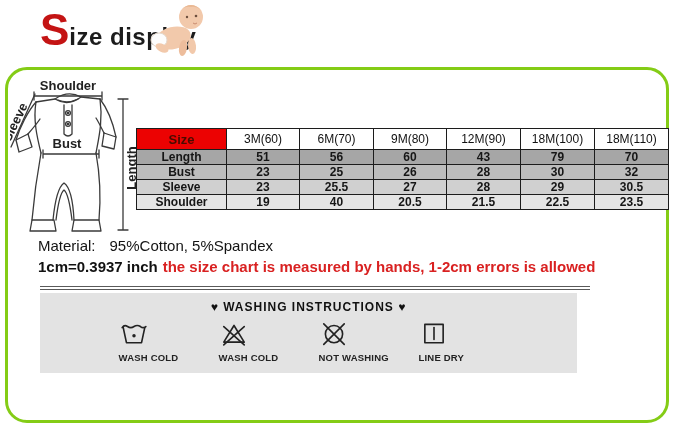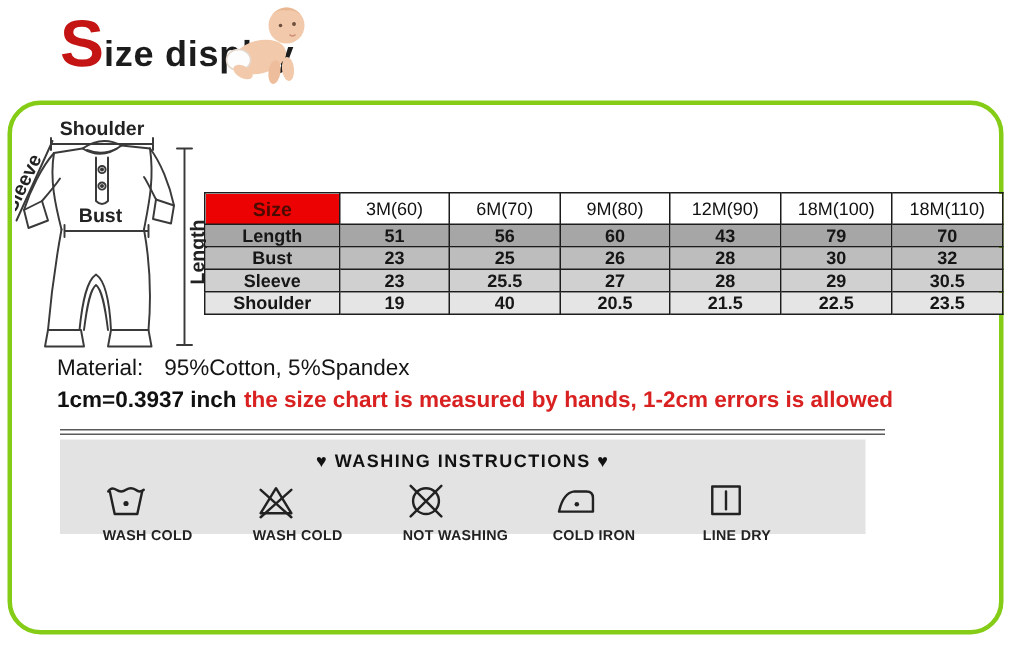--- a/index.html
+++ b/index.html
@@ -38,21 +38,21 @@
 
   
   .material-line{position:absolute;left:30px;top:167px;font-size:15px;color:#141414;}
   .material-line .val{margin-left:14px;}
   .note-line{position:absolute;left:30px;top:188px;font-size:15px;color:#111;font-weight:bold;}
   .note-line .red{color:#d92121;margin-left:5px;}
 
   
   .divider{position:absolute;left:32px;top:216px;width:550px;height:2px;
            border-top:1px solid #5a5a5a;border-bottom:1px solid #5a5a5a;}
-  .washing-box{position:absolute;left:32px;top:223px;width:537px;height:63px;background:#e3e3e3;}
+  .washing-box{position:absolute;left:32px;top:223px;width:537px;height:80px;background:#e3e3e3;}
   .washing-heading{text-align:center;margin-top:7px;font-size:12px;font-weight:bold;
                    letter-spacing:1px;color:#111;}
   .washing-items{display:flex;justify-content:center;gap:20px;margin-top:5px;}
   .washing-item{width:80px;display:flex;flex-direction:column;align-items:flex-start;}
   .washing-item svg{display:block;}
   .washing-label{margin-top:5px;font-size:9.5px;font-weight:bold;color:#222;letter-spacing:0.2px;}
   .wicon{stroke:#222;stroke-width:1.5;fill:none;stroke-linecap:round;stroke-linejoin:round;}
 </style>
 </head>
 <body>
@@ -219,27 +219,20 @@
         </div>
 
         <div class="washing-item">
           <svg width="30" height="28" viewBox="0 0 26 26">
             <circle class="wicon" cx="13" cy="14" r="8"></circle>
             <path class="wicon" d="M3.5 4.5 L22.5 23.5 M22.5 4.5 L3.5 23.5"></path>
           </svg>
           <div class="washing-label">NOT WASHING</div>
         </div>
 
-        <div class="washing-item">
-          <svg width="30" height="28" viewBox="0 0 26 26">
-            <path class="wicon" d="M2.5 20.5 L23.5 20.5 L23.5 12 Q23.5 8 19.5 8 L12 8 Q5 9 2.5 20.5 Z"></path>
-            <circle cx="13.5" cy="16" r="1.4" fill="#222" stroke="none"></circle>
-          </svg>
-          <div class="washing-label">COLD IRON</div>
-        </div>
 
         <div class="washing-item">
           <svg width="30" height="28" viewBox="0 0 26 26">
             <rect class="wicon" x="4.5" y="5" width="17" height="17"></rect>
             <path class="wicon" d="M13 8 L13 19"></path>
           </svg>
           <div class="washing-label">LINE DRY</div>
         </div>
 
       </div>

